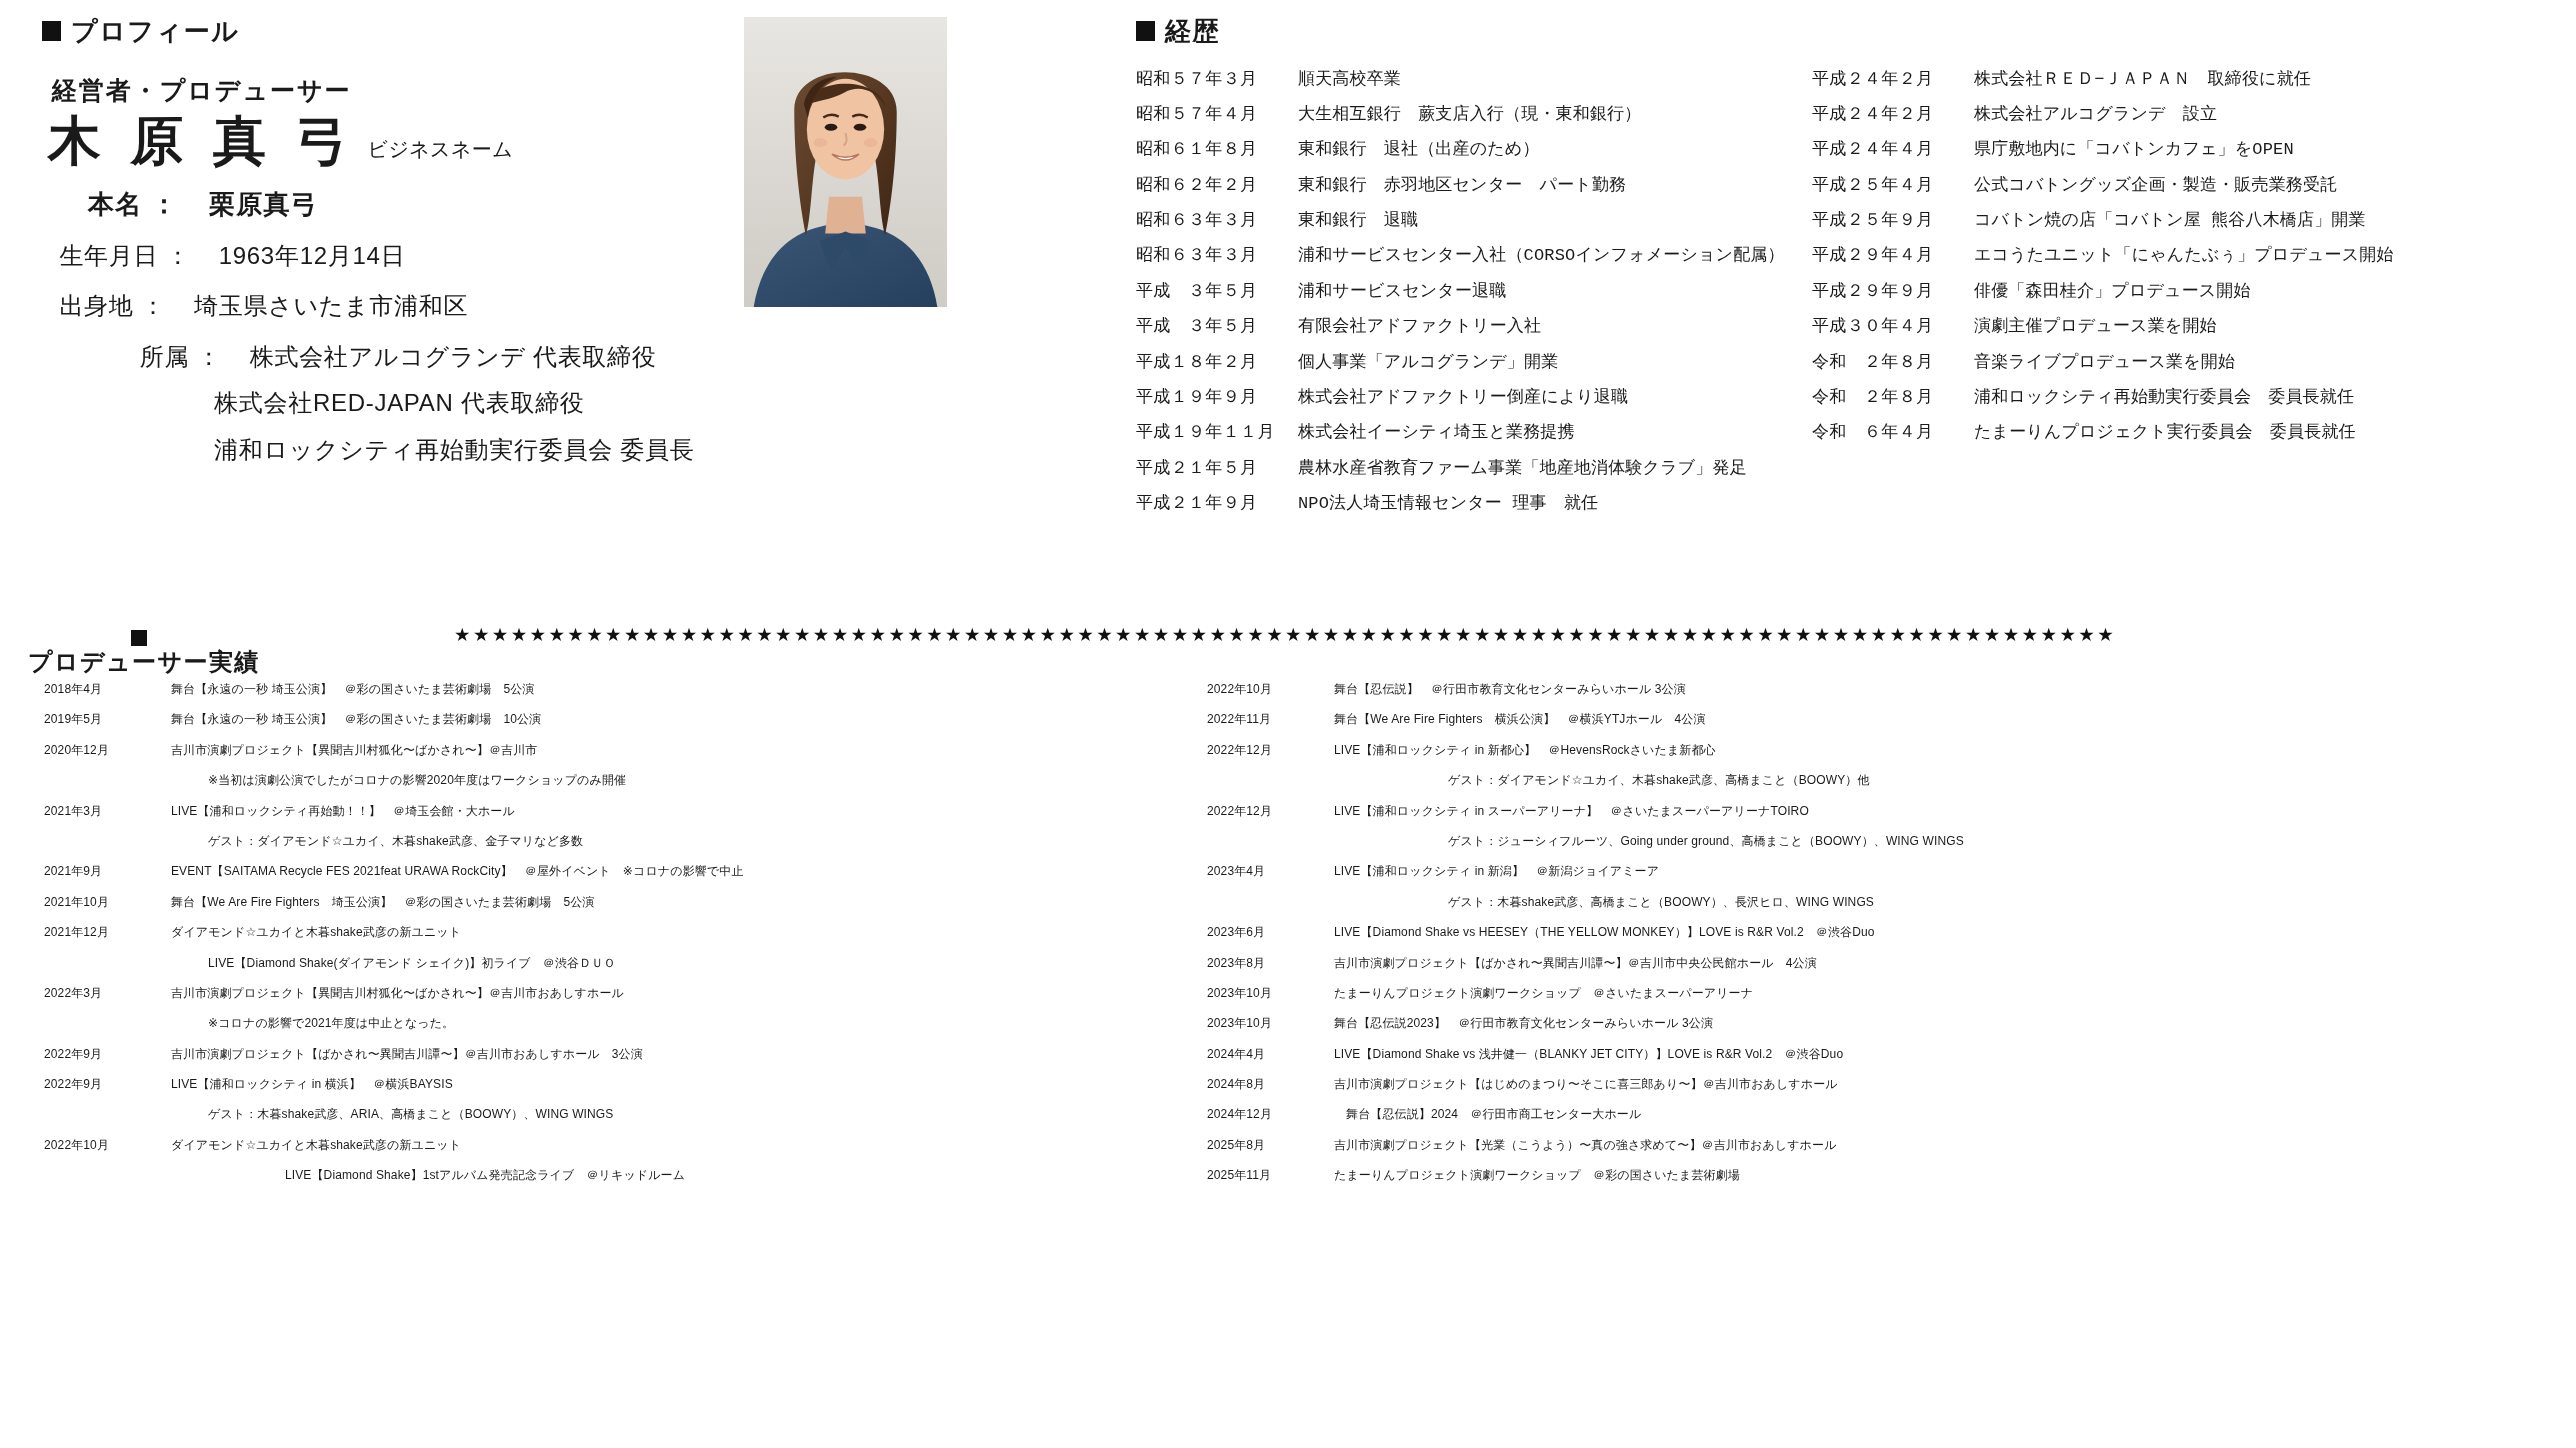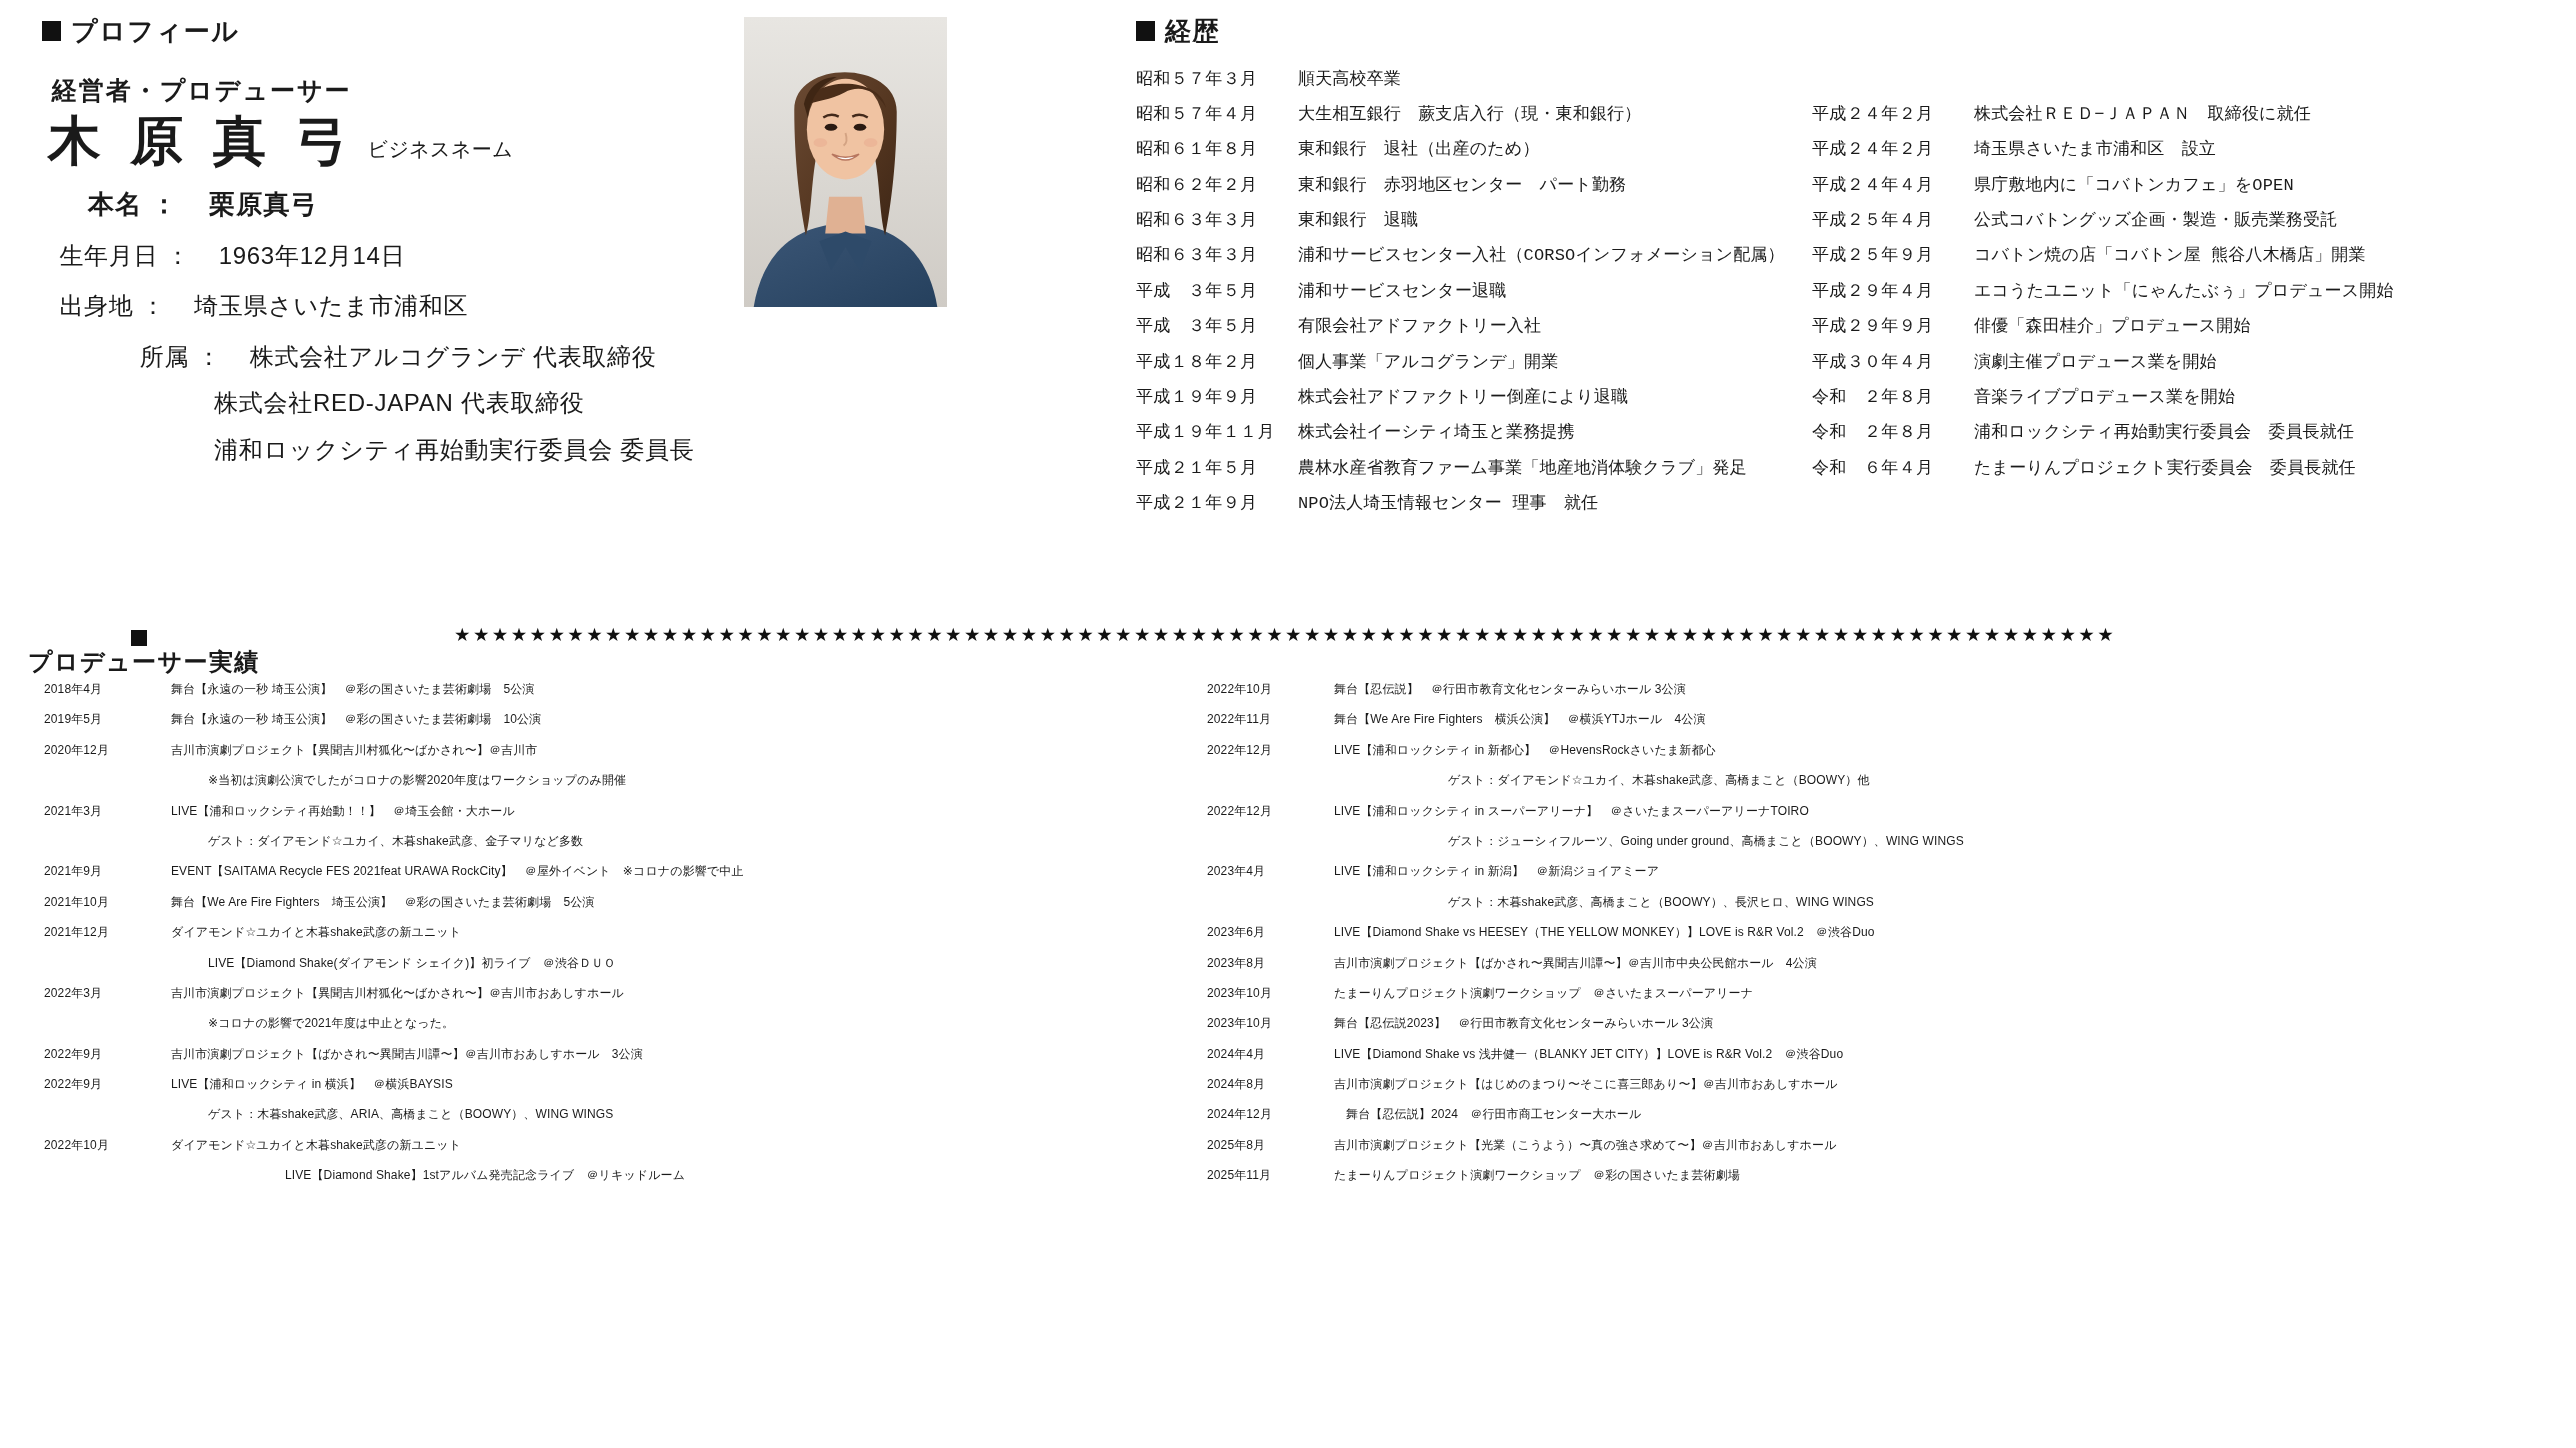--- a/index.html
+++ b/index.html
@@ -119,21 +119,20 @@
     position: absolute;
     left: 1136px;
     top: 13.5px;
     width: 1420px;
     font-family: Liberation Mono, monospace;
   }
   .career .sec-head { font-size: 26px; }
   .career-cols {
     display: flex;
     margin-top: 21px;
-    align-items: center;
   }
   .career-col { }
   .career-col.col1 { width: 676px; }
   .career-col.col2 { width: 734px; }
   .cr-row {
     display: flex;
     font-size: 17px;
     line-height: 1.2;
     margin-bottom: 15px;
     white-space: nowrap;
@@ -349,21 +348,21 @@
             <span class="cr-text">NPO法人埼玉情報センター 理事　就任</span>
           </div>
       </div>
       <div class="career-col col2">
         <div class="cr-row">
             <span class="cr-date">平成２４年２月</span>
             <span class="cr-text">株式会社ＲＥＤ−ＪＡＰＡＮ　取締役に就任</span>
           </div>
         <div class="cr-row">
             <span class="cr-date">平成２４年２月</span>
-            <span class="cr-text">埼玉県さいたま市浦和区　設立</span>
+            <span class="cr-text">株式会社アルコグランデ　設立</span>
           </div>
         <div class="cr-row">
             <span class="cr-date">平成２４年４月</span>
             <span class="cr-text">県庁敷地内に「コバトンカフェ」をOPEN</span>
           </div>
         <div class="cr-row">
             <span class="cr-date">平成２５年４月</span>
             <span class="cr-text">公式コバトングッズ企画・製造・販売業務受託</span>
           </div>
         <div class="cr-row">

